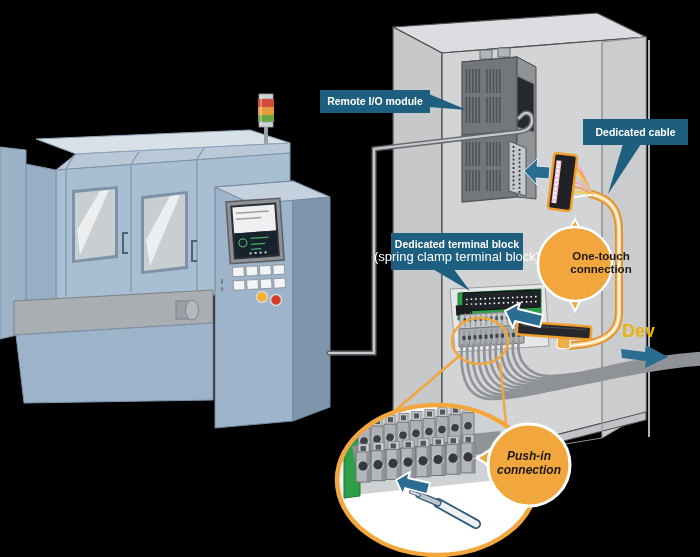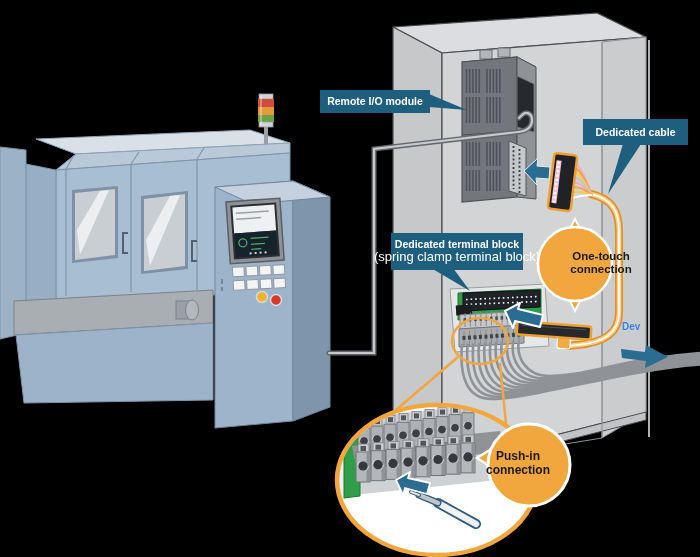--- a/index.html
+++ b/index.html
@@ -6,21 +6,21 @@
   #stage{position:relative;width:700px;height:557px;background:#000;overflow:hidden;
          font-family:"Liberation Sans",sans-serif;}
   #art{position:absolute;left:0;top:0;}
   .callout{position:absolute;background:#1e5e7e;color:#fff;display:flex;flex-direction:column;
            align-items:center;justify-content:center;text-align:center;line-height:1.15;
            white-space:nowrap;}
   .callout .l1{font-weight:700;font-size:10.5px;}
   .callout .l2{font-weight:400;font-size:13px;}
   .bubble-text{position:absolute;color:#1a1a1a;font-weight:700;text-align:center;
                line-height:1.15;white-space:nowrap;}
-  .plain-label{position:absolute;color:#3b82f6;font-weight:600;font-size:10px;white-space:nowrap;}
+  .plain-label{position:absolute;color:#eab308;font-weight:600;font-size:18px;white-space:nowrap;}
 </style>
 </head>
 <body>
 
 <div id="stage">
 <svg id="art" width="700" height="557" viewBox="0 0 700 557">
   <defs>
     <clipPath id="lensClip">
           <ellipse cx="437" cy="480" rx="98" ry="73"></ellipse>
         </clipPath>
@@ -268,18 +268,18 @@
     <span class="l1">Dedicated cable</span>
   </div>
   <div class="callout" style="left:391px;top:233px;width:132px;height:37px;">
     <span class="l1">Dedicated terminal block</span>
     <span class="l2">(spring clamp terminal block)</span>
   </div>
   <div class="bubble-text" style="left:538px;top:250px;width:74px;font-size:11.5px;margin-left:26px;">
     <div>One-touch</div>
     <div>connection</div>
   </div>
-  <div class="bubble-text" style="left:478px;top:450px;width:80px;font-size:12px;">
+  <div class="bubble-text" style="left:489px;top:450px;width:80px;font-size:12px;font-style:italic;">
     <div>Push-in</div>
     <div>connection</div>
   </div>
   <div class="plain-label" style="left:622px;top:321px;">Dev</div>
 </div>
 
 </body></html>

